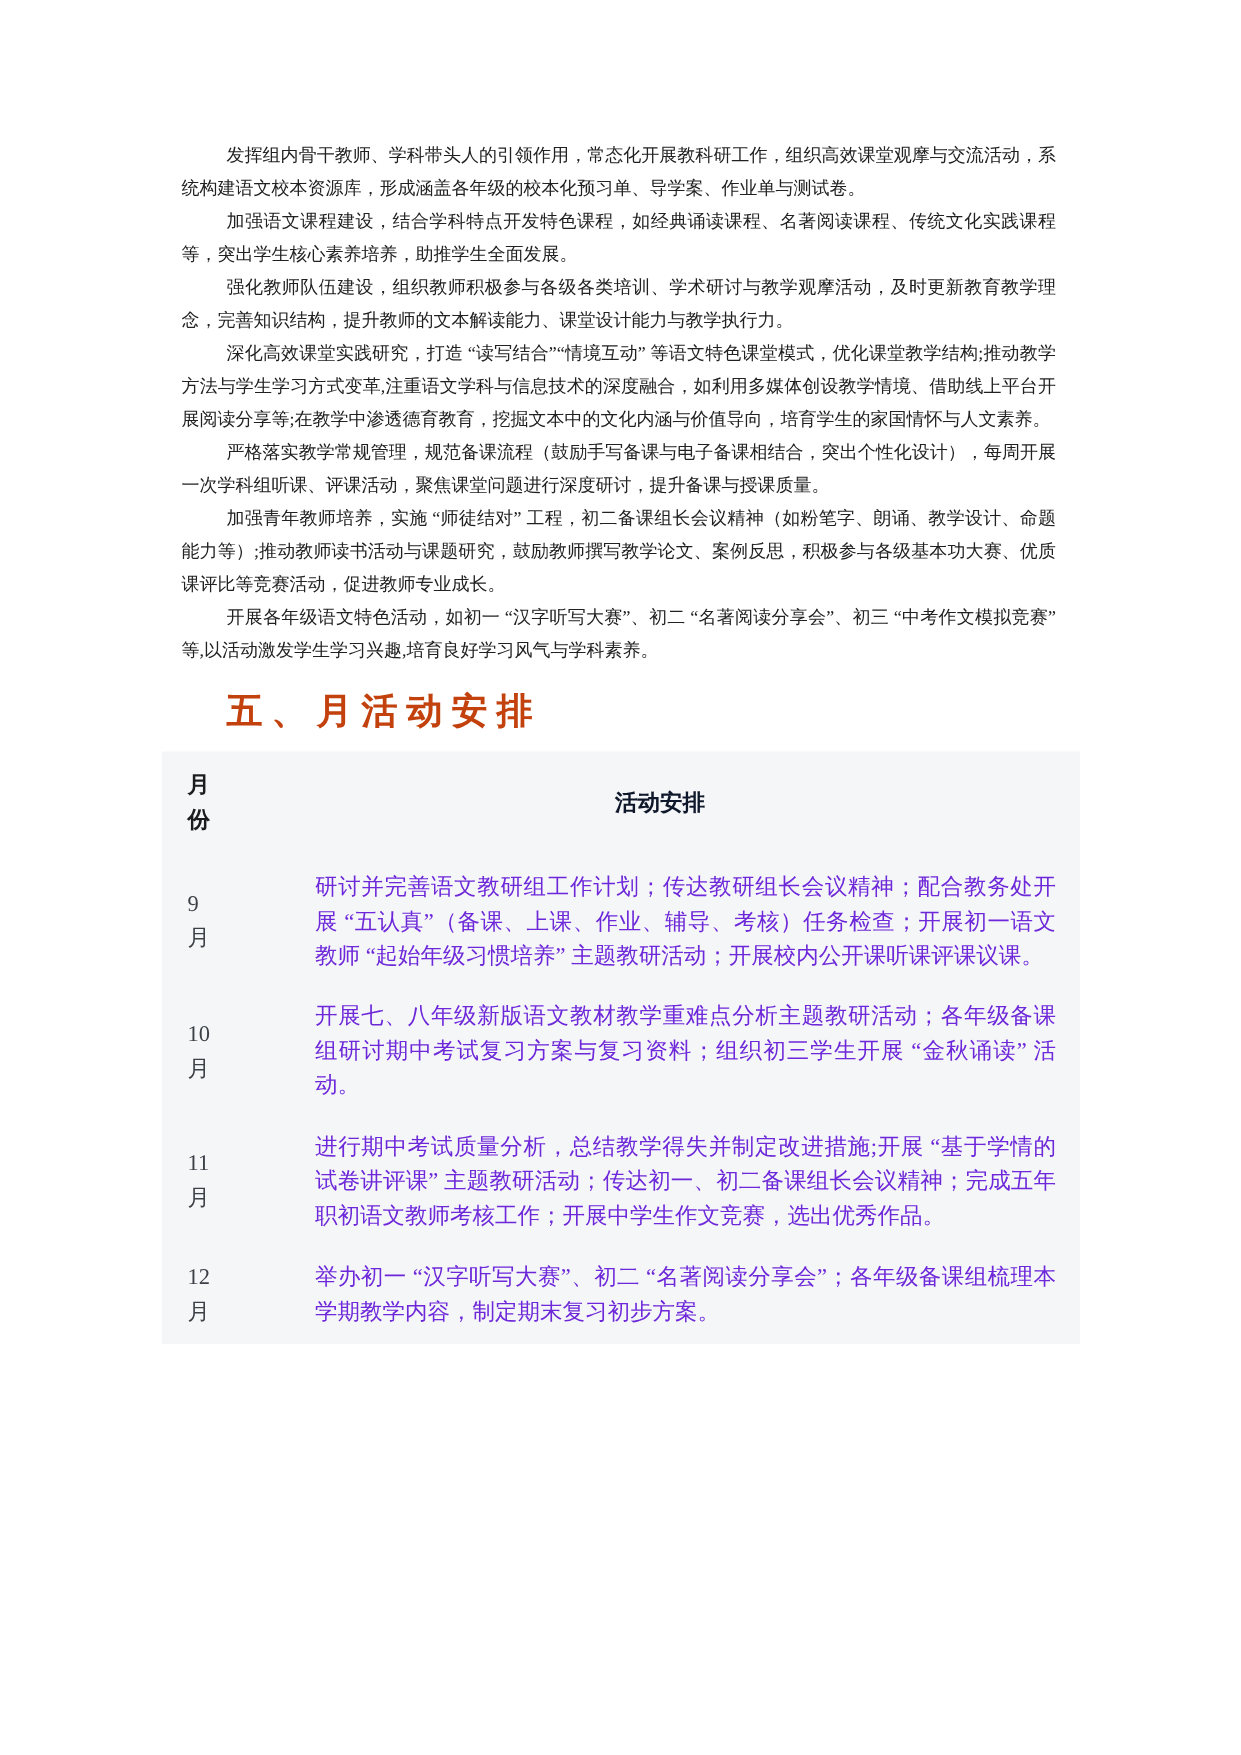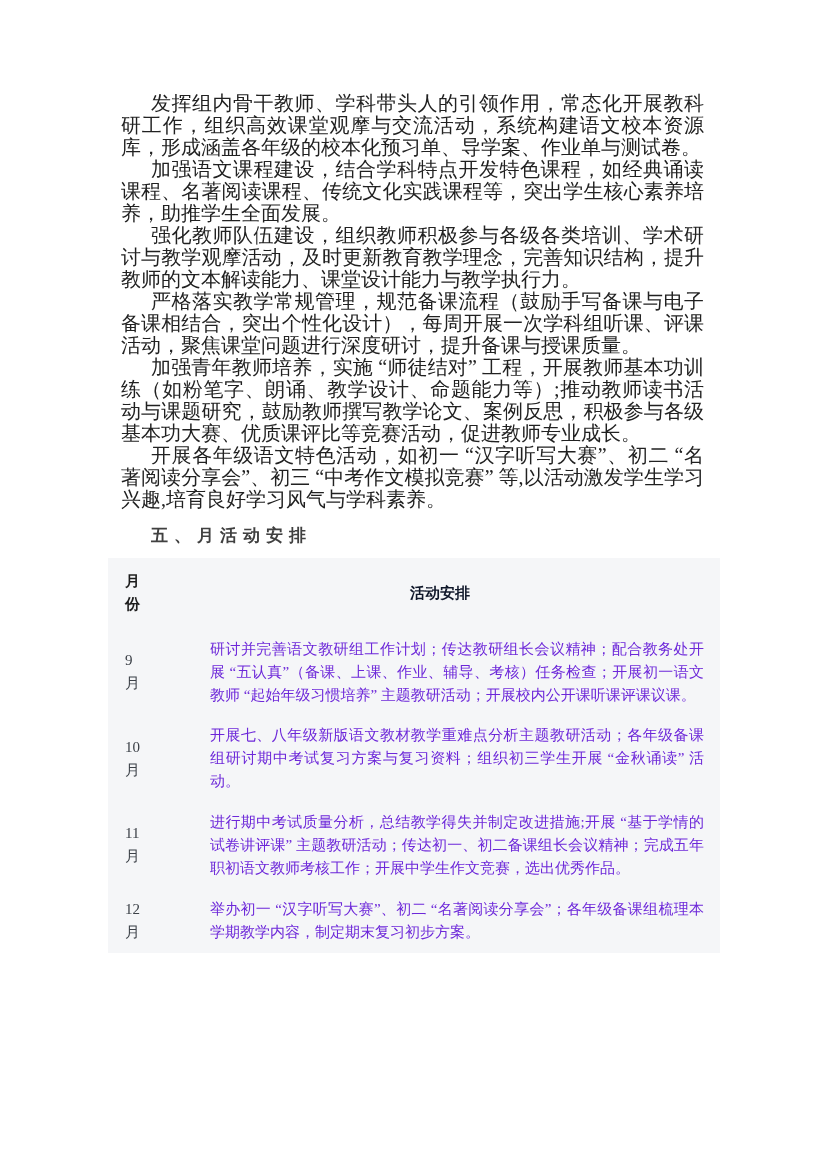--- a/index.html
+++ b/index.html
@@ -14,34 +14,34 @@
     width: 827px; height: 1170px;
     background: #ffffff;
   }
   .content {
     position: absolute;
     left: 108px; top: 92px;
     width: 612px;
   }
   .para {
     margin: 0 16px 0 13px;
-    font-size: 20px;
+    font-size: 12px;
     line-height: 22px;
     text-align: justify;
     text-indent: 30px;
     color: #212121;
     word-break: break-all;
   }
   .section-heading {
     margin: 14px 0 11px 13px;
-    font-size: 17px;
+    font-size: 24px;
     font-weight: bold;
     letter-spacing: 6px;
     text-indent: 30px;
-    color: #404040;
+    color: #c2410c;
   }
   table.schedule {
     width: 612px;
     border-collapse: collapse;
     background: #f5f6f8;
     table-layout: fixed;
   }
   table.schedule th, table.schedule td {
     font-size: 15px;
     line-height: 23px;
@@ -77,22 +77,23 @@
 </style>
 </head>
 <body>
 
 <div class="page">
   <div class="content">
 
     <p class="para">发挥组内骨干教师、学科带头人的引领作用，常态化开展教科研工作，组织高效课堂观摩与交流活动，系统构建语文校本资源库，形成涵盖各年级的校本化预习单、导学案、作业单与测试卷。</p>
     <p class="para">加强语文课程建设，结合学科特点开发特色课程，如经典诵读课程、名著阅读课程、传统文化实践课程等，突出学生核心素养培养，助推学生全面发展。</p>
     <p class="para">强化教师队伍建设，组织教师积极参与各级各类培训、学术研讨与教学观摩活动，及时更新教育教学理念，完善知识结构，提升教师的文本解读能力、课堂设计能力与教学执行力。</p>
+    <p class="para">深化高效课堂实践研究，打造 “读写结合”“情境互动” 等语文特色课堂模式，优化课堂教学结构;推动教学方法与学生学习方式变革,注重语文学科与信息技术的深度融合，如利用多媒体创设教学情境、借助线上平台开展阅读分享等;在教学中渗透德育教育，挖掘文本中的文化内涵与价值导向，培育学生的家国情怀与人文素养。</p>
     <p class="para">严格落实教学常规管理，规范备课流程（鼓励手写备课与电子备课相结合，突出个性化设计），每周开展一次学科组听课、评课活动，聚焦课堂问题进行深度研讨，提升备课与授课质量。</p>
-    <p class="para">加强青年教师培养，实施 “师徒结对” 工程，开展教师基本功训练（如粉笔字、朗诵、教学设计、命题能力等）;推动教师读书活动与课题研究，鼓励教师撰写教学论文、案例反思，积极参与各级基本功大赛、优质课评比等竞赛活动，促进教师专业成长。</p>
+    <p class="para">加强青年教师培养，实施 “师徒结对” 工程，初二备课组长会议精神（如粉笔字、朗诵、教学设计、命题能力等）;推动教师读书活动与课题研究，鼓励教师撰写教学论文、案例反思，积极参与各级基本功大赛、优质课评比等竞赛活动，促进教师专业成长。</p>
     <p class="para">开展各年级语文特色活动，如初一 “汉字听写大赛”、初二 “名著阅读分享会”、初三 “中考作文模拟竞赛” 等,以活动激发学生学习兴趣,培育良好学习风气与学科素养。</p>
 
     <h2 class="section-heading">五、月活动安排</h2>
 
     <table class="schedule">
       <thead>
         <tr class="h-header">
           <th class="month-cell">月
 份</th>
           <th class="activity-cell">活动安排</th>

